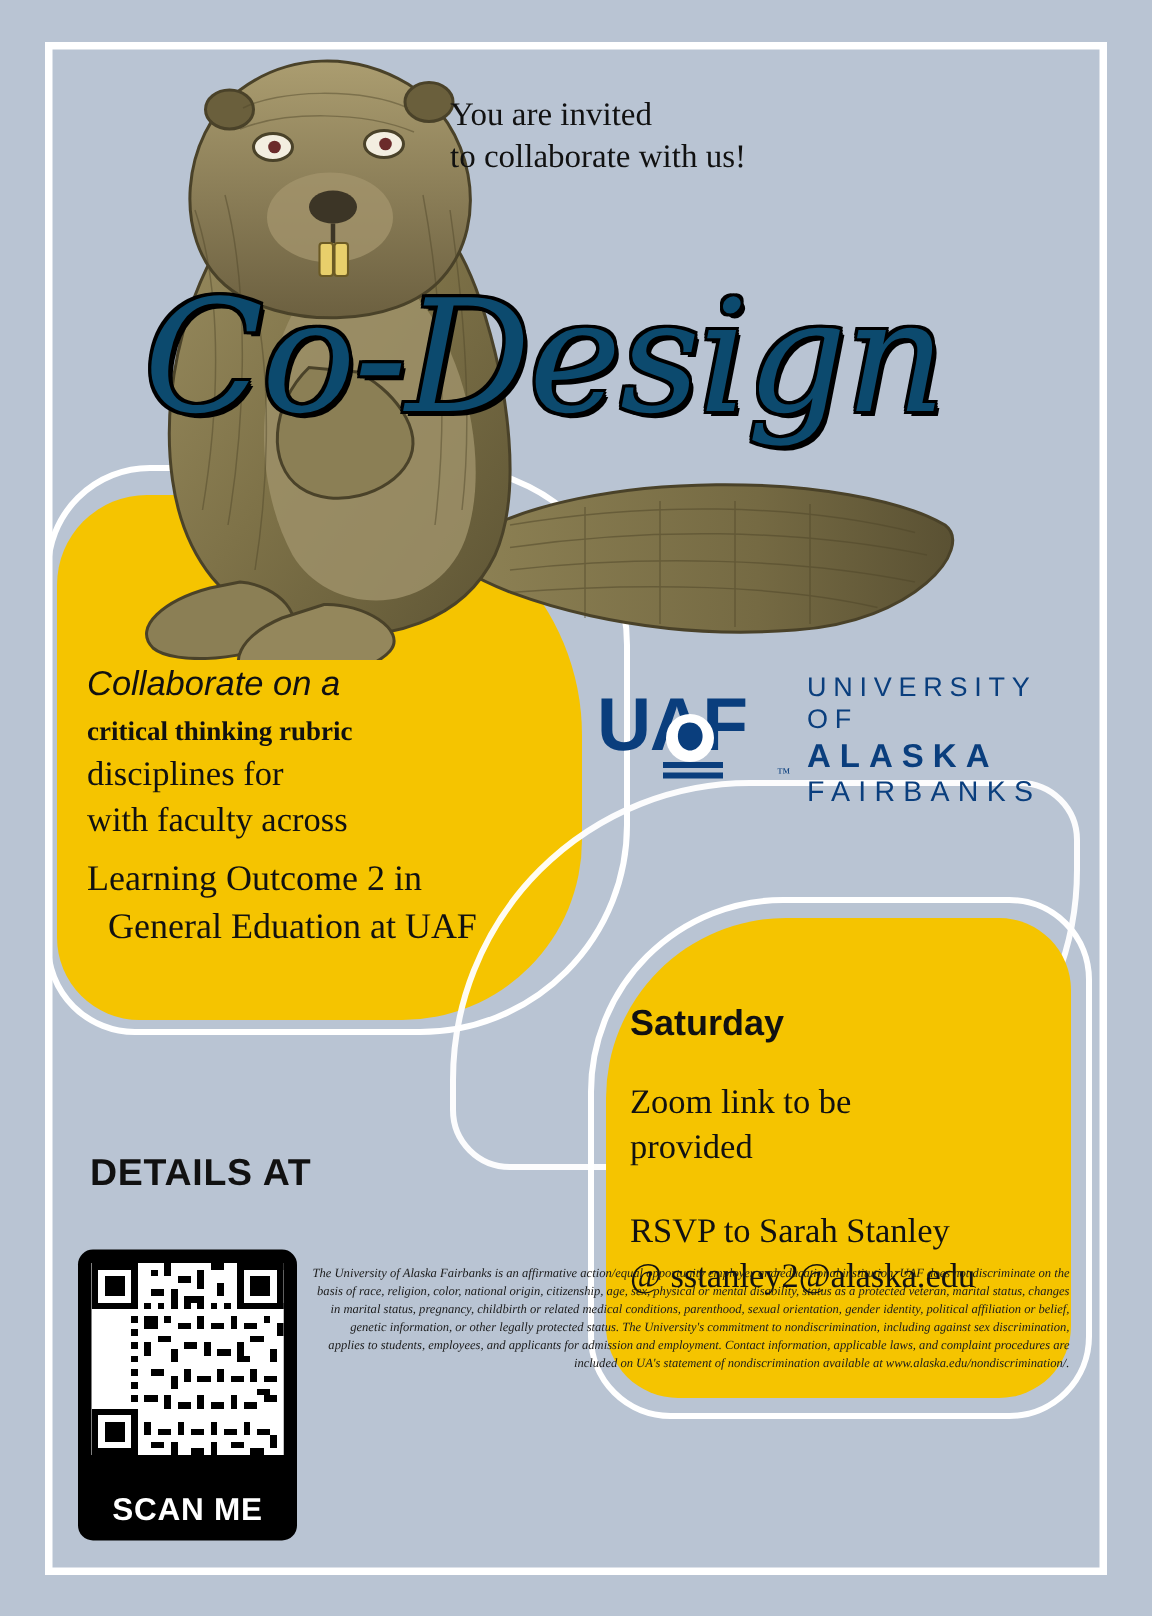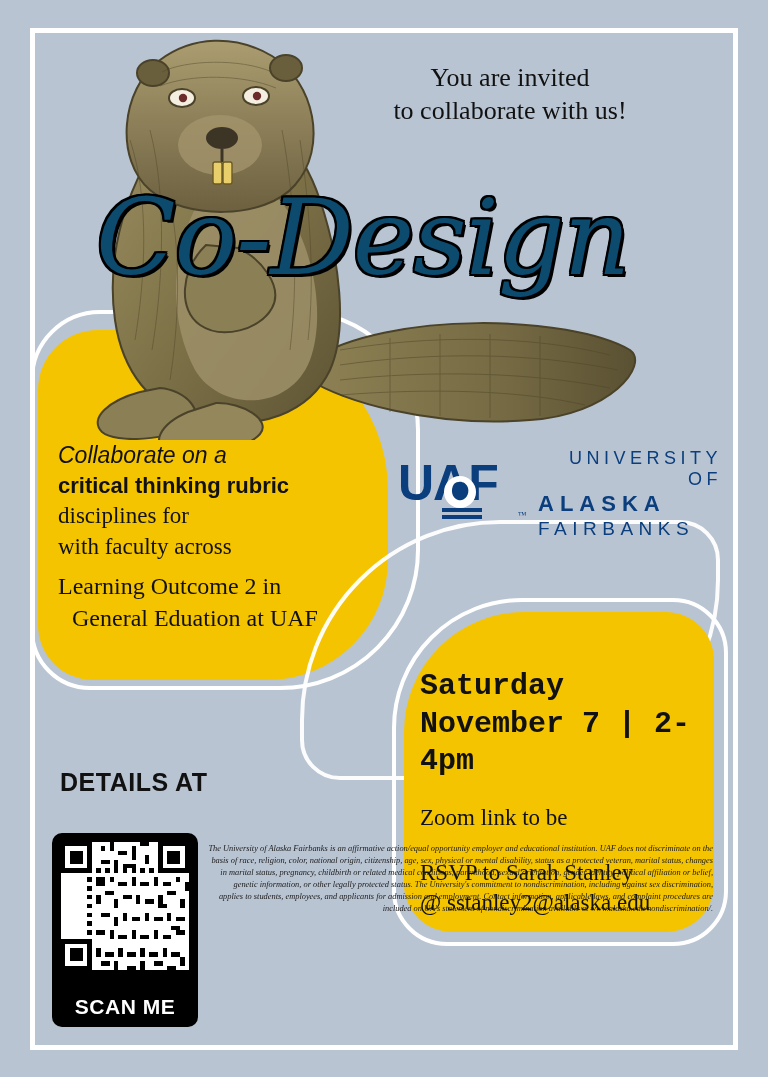--- a/index.html
+++ b/index.html
@@ -100,23 +100,23 @@
     width: 640px;
     height: 420px;
   }
 
   
   .invite {
     position: absolute;
     right: 48px;
     top: 62px;
     width: 420px;
-    text-align: center;
+    text-align: left;
     font-family: "Liberation Serif", serif;
-    font-size: 26px;
+    font-size: 22px;
     line-height: 1.25;
     color: #111;
   }
   .codesign {
     position: absolute;
     left: 96px;
     top: 186px;
     font-family: "DejaVu Serif", serif;
     font-style: italic;
     font-size: 104px;
@@ -132,21 +132,21 @@
   
   .collab {
     position: absolute;
     left: 58px;
     top: 440px;
     width: 330px;
     font-size: 23px;
     line-height: 1.33;
     color: #111;
   }
-  .collab b { font-family: Liberation Sans, sans-serif; font-weight: bold; font-size: 22px;}
+  .collab b { font-family: Liberation Serif, serif; font-weight: bold; font-size: 18px;}
   .collab .l1 { font-family: "Liberation Sans", sans-serif; font-style: italic; }
   .lo2 {
     position: absolute;
     left: 58px;
     top: 570px;
     width: 340px;
     font-size: 24px;
     line-height: 1.35;
     color: #111;
   }
@@ -167,36 +167,36 @@
     height: 76px;
   }
   .uaf-words {
     position: absolute;
     left: 140px;
     top: 0px;
     color: #0a3e7d;
     font-family: "Liberation Sans", sans-serif;
     letter-spacing: 4.5px;
   }
-  .uaf-words .l1 { font-size: 18px; text-align: right; }
+  .uaf-words .l1 { font-size: 18px; }
   .uaf-words .l2 { font-size: 22px; font-weight: bold; letter-spacing: 6px; margin-top: 1px;}
   .uaf-words .l3 { font-size: 19px; letter-spacing: 5.5px; margin-top: 1px;}
   .uaf-tm { position:absolute; left: 120px; top: 62px; font-size: 9px; color: #0a3e7d;}
 
   
   .event {
     position: absolute;
     left: 420px;
     top: 668px;
     width: 290px;
     font-size: 23px;
     line-height: 1.3;
     color: #111;
   }
-  .event .date { font-family: Liberation Mono, monospace; font-weight: bold; font-size: 30px; line-height:1.25;}
+  .event .date { font-family: Liberation Sans, sans-serif; font-weight: bold; font-size: 24px; line-height:1.25;}
   .event .zoom { margin-top: 22px; }
   .event .rsvp { margin-top: 26px; }
 
   
   .details-at {
     position: absolute;
     left: 60px;
     top: 768px;
     font-family: "Liberation Sans", sans-serif;
     font-weight: bold;
@@ -371,23 +371,23 @@
     <span class="uaf-tm">™</span>
     <div class="uaf-words">
       <div class="l1">UNIVERSITY OF</div>
       <div class="l2">ALASKA</div>
       <div class="l3">FAIRBANKS</div>
     </div>
   </div>
 
   <div class="event">
     <div class="date">Saturday</div>
-    <div class="date">November 7 | 2-4pm</div>
     <div class="zoom">
       <div>Zoom link to be</div>
+      <div>provided</div>
     </div>
     <div class="rsvp">
       <div>RSVP to Sarah Stanley</div>
       <div>@ sstanley2@alaska.edu</div>
     </div>
   </div>
 
   <div class="details-at">DETAILS AT</div>
 
   <div class="qr-card">

